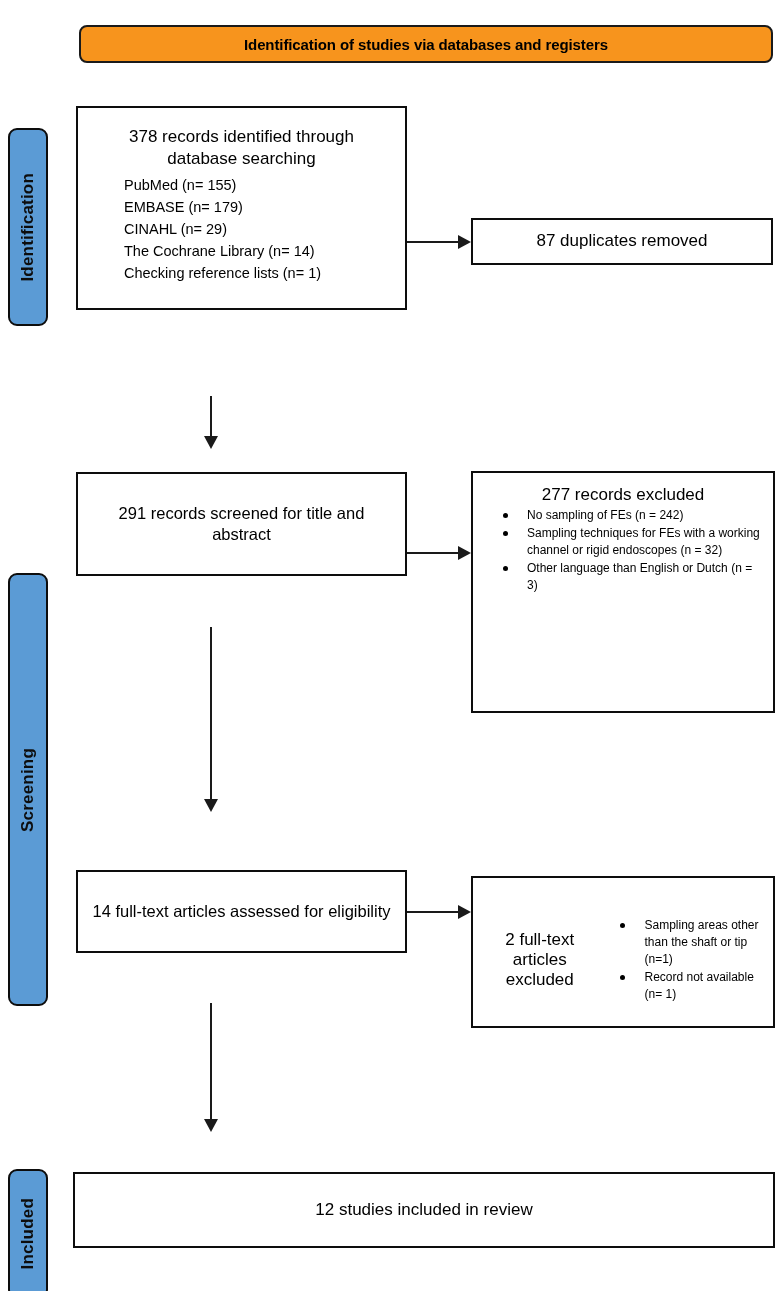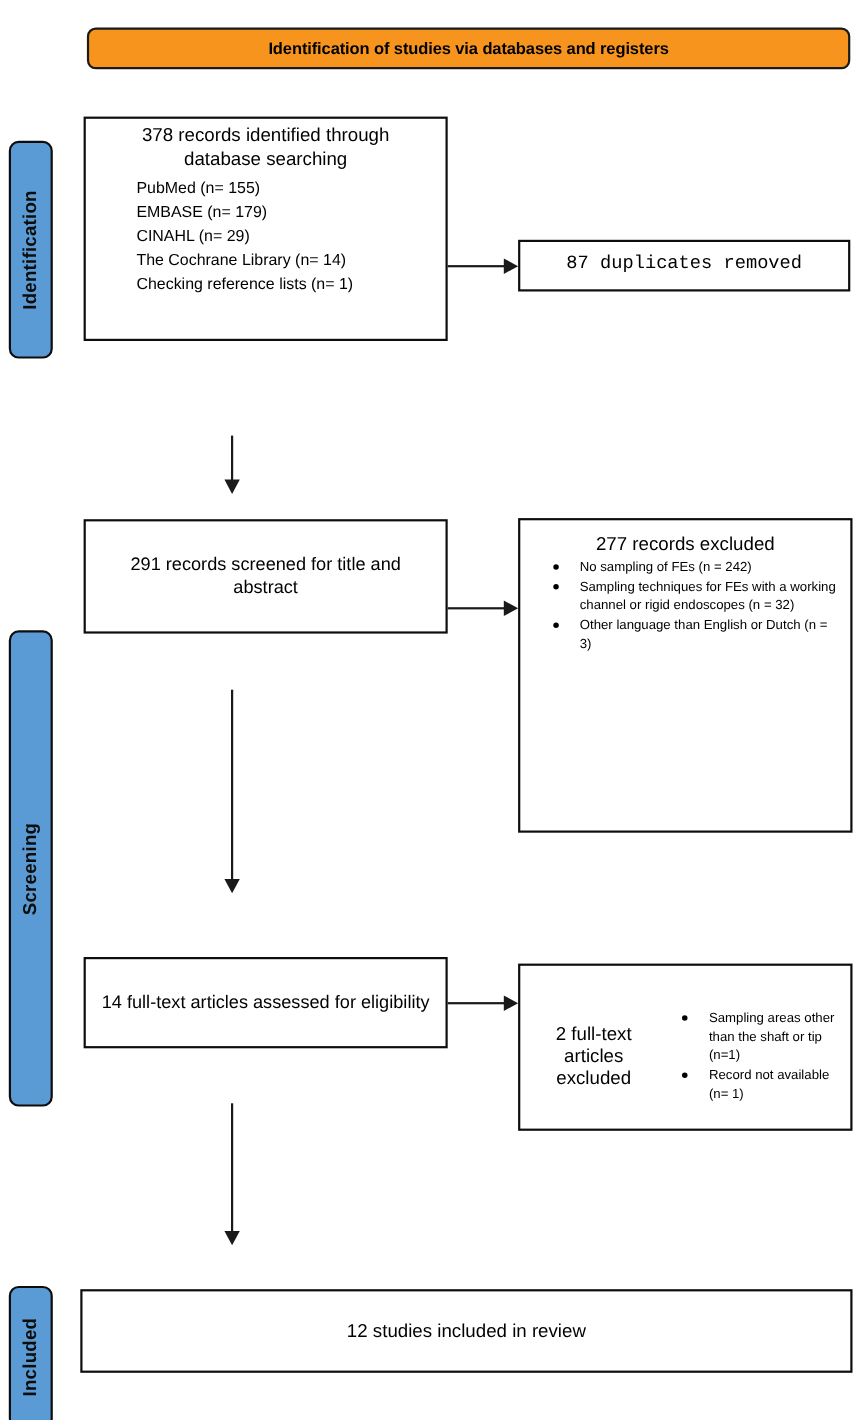--- a/index.html
+++ b/index.html
@@ -87,21 +87,21 @@
   }
   .box-title-lg {
     font-size: 17px;
   }
 
   
   #box-records-identified {
     left: 76px; top: 88px; width: 331px; height: 204px;
     display: flex; flex-direction: column;
     align-items: center; justify-content: flex-start;
-    padding: 4px 10px 0 10px;
+    padding: 18px 10px 0 10px;
   }
   #box-records-identified .heading {
     font-size: 17px;
     line-height: 1.30;
     text-align: center;
     width: 266px;
   }
   .source-list {
     list-style: none;
     margin: 4px 0 0 0;
@@ -112,32 +112,32 @@
     box-sizing: border-box;
   }
   .source-list li {
     font-size: 14.5px;
     line-height: 1.52;
     white-space: nowrap;
   }
 
   
   #box-duplicates-removed {
-    left: 471px; top: 200px; width: 302px; height: 47px; font-family: Liberation Mono, monospace;
+    left: 471px; top: 200px; width: 302px; height: 47px;
   }
 
   
   #box-records-screened {
     left: 76px; top: 454px; width: 331px; height: 104px;
     padding: 0 16px;
   }
 
   
   #box-records-excluded {
-    left: 471px; top: 453px; width: 304px; height: 286px;
+    left: 471px; top: 453px; width: 304px; height: 242px;
     padding: 12px 8px 0 8px;
     display: flex; flex-direction: column; 
   }
   #box-records-excluded .excl-heading {
     font-size: 17px;
     text-align: center;
     margin-bottom: 2px;
   }
 
   

